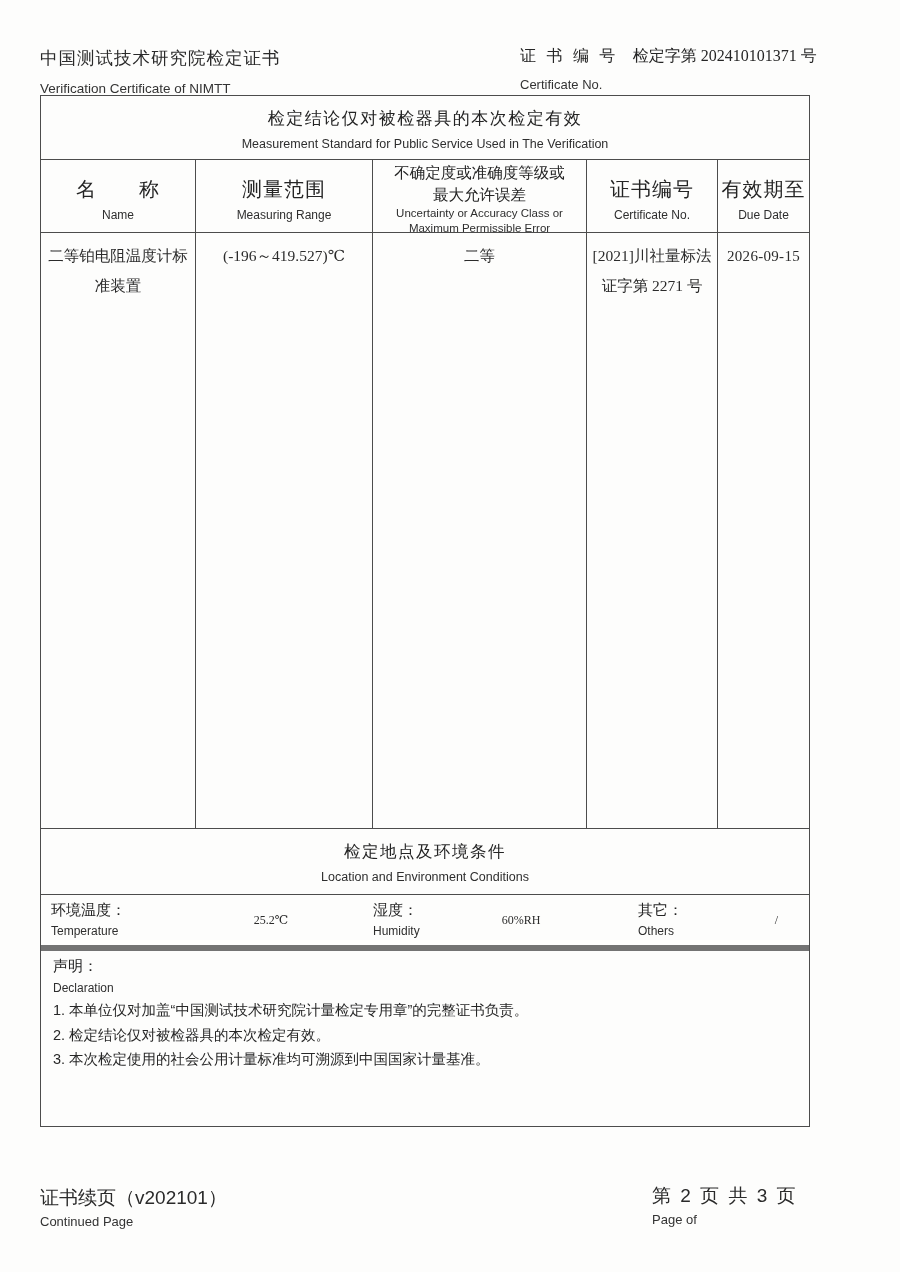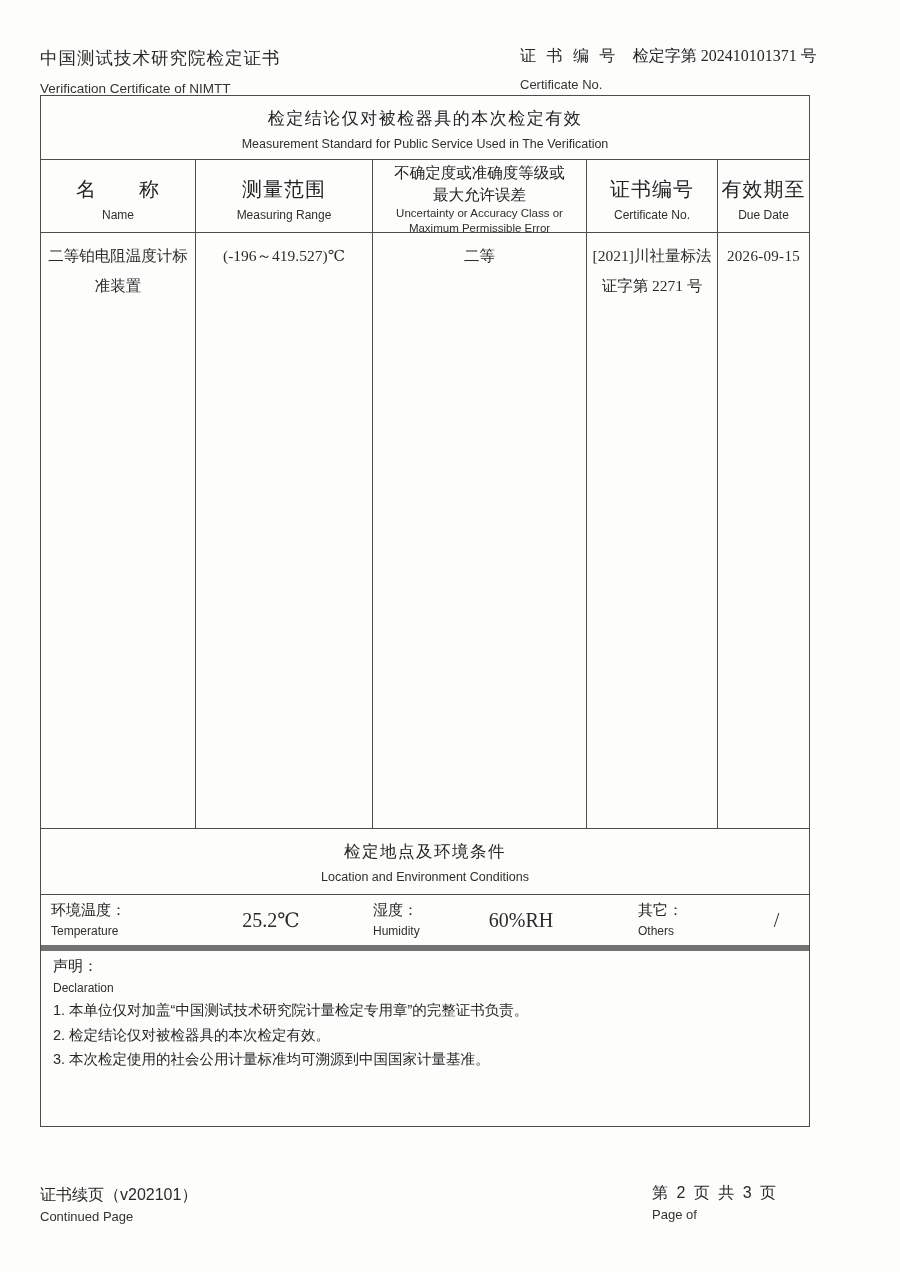--- a/index.html
+++ b/index.html
@@ -49,36 +49,36 @@
   #location-table .tbl-title { height: 66px; padding-top: 12px; }
   #location-table .tbl-title-zh { font-size: 16.5px; }
   .loc-row { height: 56px; border-bottom: 1px solid #4c4c4c; display: flex; }
   .lbl { padding: 6px 0 0 10px; }
   .lbl-zh { font-size: 15px; color: #242424; }
   .lbl-en { font-size: 12px; margin-top: 4px; color: #2e2e2e; }
   .loc-label { width: 110px; }
   .loc-value { font-family: "Liberation Serif", "DejaVu Serif", serif; font-size: 16px; padding-top: 14px; margin-left: 45px; color: #2b2b2b; }
   .env-row { height: 56px; border-bottom: 6px solid #737373; display: flex; }
   .env-label { width: 170px; }
-  .env-value { font-family: "Liberation Serif", "DejaVu Serif", serif; font-size: 20px; align-self: center; text-align: center; color: #2b2b2b; }
+  .env-value { font-family: "Liberation Serif", "DejaVu Serif", serif; font-size: 12px; align-self: center; text-align: center; color: #2b2b2b; }
   .temp-value { width: 120px; }
   .hum-label { width: 130px; padding-left: 42px; }
   .hum-value { width: 120px; }
   .oth-label { width: 115px; padding-left: 57px; }
   .oth-value { flex: 1; padding-left: 48px; }
 
   
   .decl-block { flex: 1; padding: 6px 12px 0 12px; }
   .decl-zh { font-size: 15px; color: #242424; }
   .decl-en { font-size: 12px; margin: 5px 0 3px 0; color: #2e2e2e; }
   .decl-item { font-size: 14.5px; line-height: 24.5px; color: #272727; }
 
   
   .doc-footer-left { position: absolute; left: 40px; top: 1185px; }
-  .footer-zh { font-size: 16px; color: #2a2a2a; }
+  .footer-zh { font-size: 19px; color: #2a2a2a; }
   .footer-en { font-size: 13px; margin-top: 3px; color: #333; }
   .doc-footer-right { position: absolute; left: 652px; top: 1183px; }
   .doc-footer-right .footer-zh { letter-spacing: 2px; }
 </style>
 </head>
 <body>
 
 <div class="doc-header-left">
   <div class="org-title-zh">中国测试技术研究院检定证书</div>
   <div class="org-title-en">Verification Certificate of NIMTT</div>

